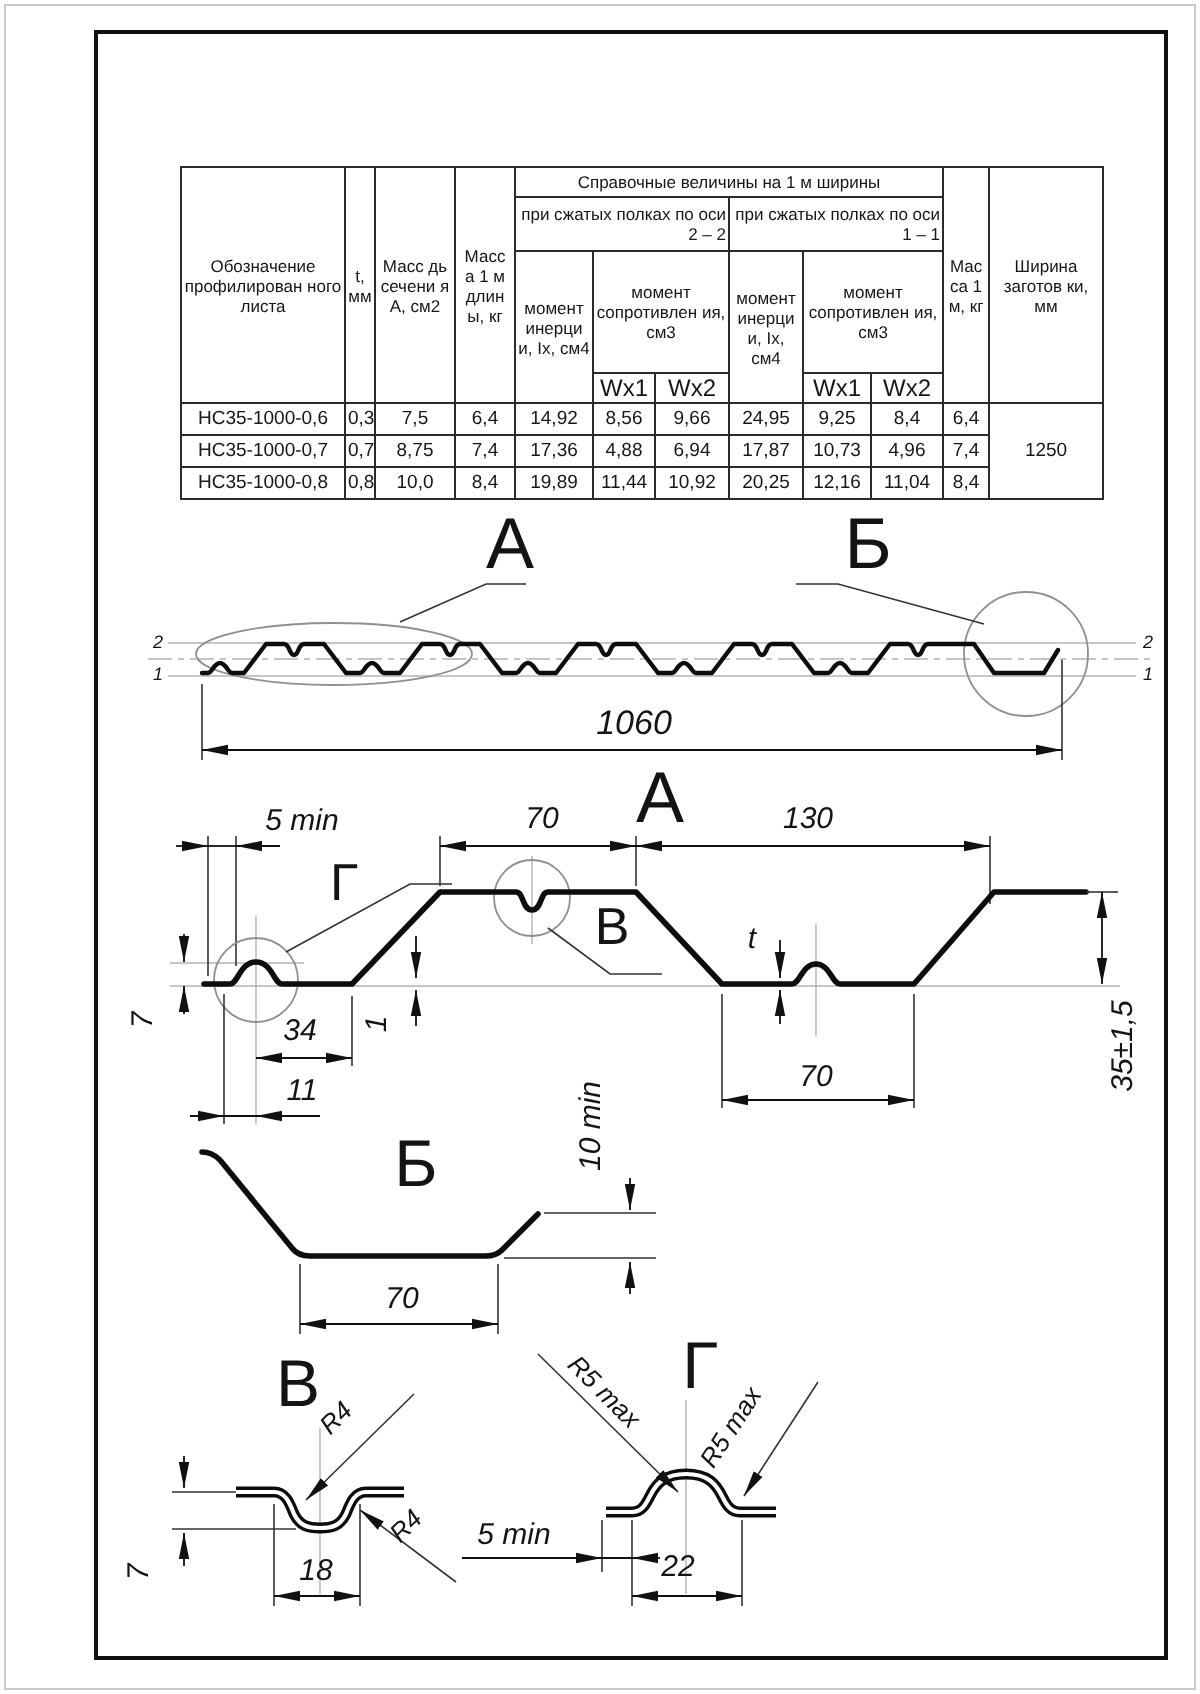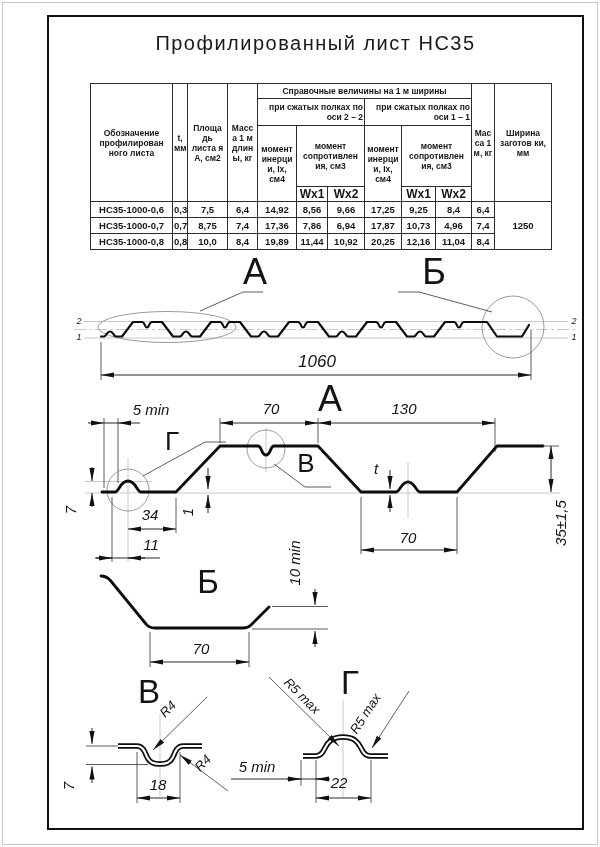--- a/index.html
+++ b/index.html
@@ -5,21 +5,21 @@
   html,body{margin:0;padding:0;background:#fff;}
   #sheet{position:relative;width:600px;height:847px;background:#fff;overflow:hidden;
          font-family:"Liberation Sans",sans-serif;color:#111;}
   #page-border{position:absolute;left:2px;top:2px;width:594px;height:841px;
                border:1px solid #c9c9c9;}
   #drawing-title{position:absolute;left:48px;top:32px;width:535px;text-align:center;
                  font-size:20px;letter-spacing:1.5px;color:#1a1a1a;white-space:nowrap;}
   
   table.spec{position:absolute;left:90px;top:83px;border-collapse:collapse;
              table-layout:fixed;width:461px;background:#fff;}
-  table.spec td,table.spec th{border:1px solid #2b2b2b;font-weight:bold;
+  table.spec td,table.spec th{border:1px solid #2b2b2b;font-weight:normal;
              text-align:center;vertical-align:middle;padding:0 1px;
              font-size:8.5px;line-height:1.18;color:#161616;}
   table.spec td.num{font-size:9.5px;}
   tr.r1 th{height:14px;}
   tr.r2 th{height:26px;text-align:right;}
   tr.r3 th{height:60px;}
   tr.r4 th{height:13px;font-size:12px;}
   tr.data td{height:15px;}
   
   svg text{font-family:"Liberation Sans",sans-serif;fill:#141414;}
@@ -37,42 +37,41 @@
   .dimln{stroke:#111;stroke-width:0.9;fill:none;}
   .aux{stroke:#b3b3b3;stroke-width:0.7;fill:none;}
   .mark{stroke:#8f8f8f;stroke-width:0.9;fill:none;}
 </style>
 </head>
 <body>
 
 <div id="sheet">
   <div id="page-border"></div>
 
-  <div id="drawing-title">Профилированный лист НС35</div>
 
   <table class="spec">
     <colgroup>
       <col style="width:82px">
         <col style="width:15px">
         <col style="width:40px">
         <col style="width:30px">
       <col style="width:39px">
         <col style="width:31px">
         <col style="width:37px">
       <col style="width:37px">
         <col style="width:34px">
         <col style="width:36px">
       <col style="width:23px">
         <col style="width:57px">
     </colgroup>
     <tbody>
         <tr class="r1">
       <th rowspan="4">Обозначение профилирован ного листа</th>
       <th rowspan="4">t, мм</th>
-      <th rowspan="4">Площа дь листа я А, см2</th>
+      <th rowspan="4">Масс дь сечени я А, см2</th>
       <th rowspan="4">Масс а 1 м длин ы, кг</th>
       <th colspan="6">Справочные величины на 1 м ширины</th>
       <th rowspan="4">Мас са 1 м, кг</th>
       <th rowspan="4">Ширина заготов ки, мм</th>
     </tr>
     <tr class="r2">
       <th colspan="3">при сжатых полках по оси 2 – 2</th>
       <th colspan="3">при сжатых полках по оси 1 – 1</th>
     </tr>
     <tr class="r3">
@@ -88,33 +87,33 @@
       <th>Wx2</th>
     </tr>
     <tr class="data">
       <td class="num">НС35-1000-0,6</td>
       <td class="num">0,3</td>
       <td class="num">7,5</td>
       <td class="num">6,4</td>
       <td class="num">14,92</td>
       <td class="num">8,56</td>
       <td class="num">9,66</td>
-      <td class="num">17,25</td>
+      <td class="num">24,95</td>
       <td class="num">9,25</td>
       <td class="num">8,4</td>
       <td class="num">6,4</td>
       <td class="num" rowspan="3">1250</td>
     </tr>
     <tr class="data">
       <td class="num">НС35-1000-0,7</td>
       <td class="num">0,7</td>
       <td class="num">8,75</td>
       <td class="num">7,4</td>
       <td class="num">17,36</td>
-      <td class="num">7,86</td>
+      <td class="num">4,88</td>
       <td class="num">6,94</td>
       <td class="num">17,87</td>
       <td class="num">10,73</td>
       <td class="num">4,96</td>
       <td class="num">7,4</td>
     </tr>
     <tr class="data">
       <td class="num">НС35-1000-0,8</td>
       <td class="num">0,8</td>
       <td class="num">10,0</td>

